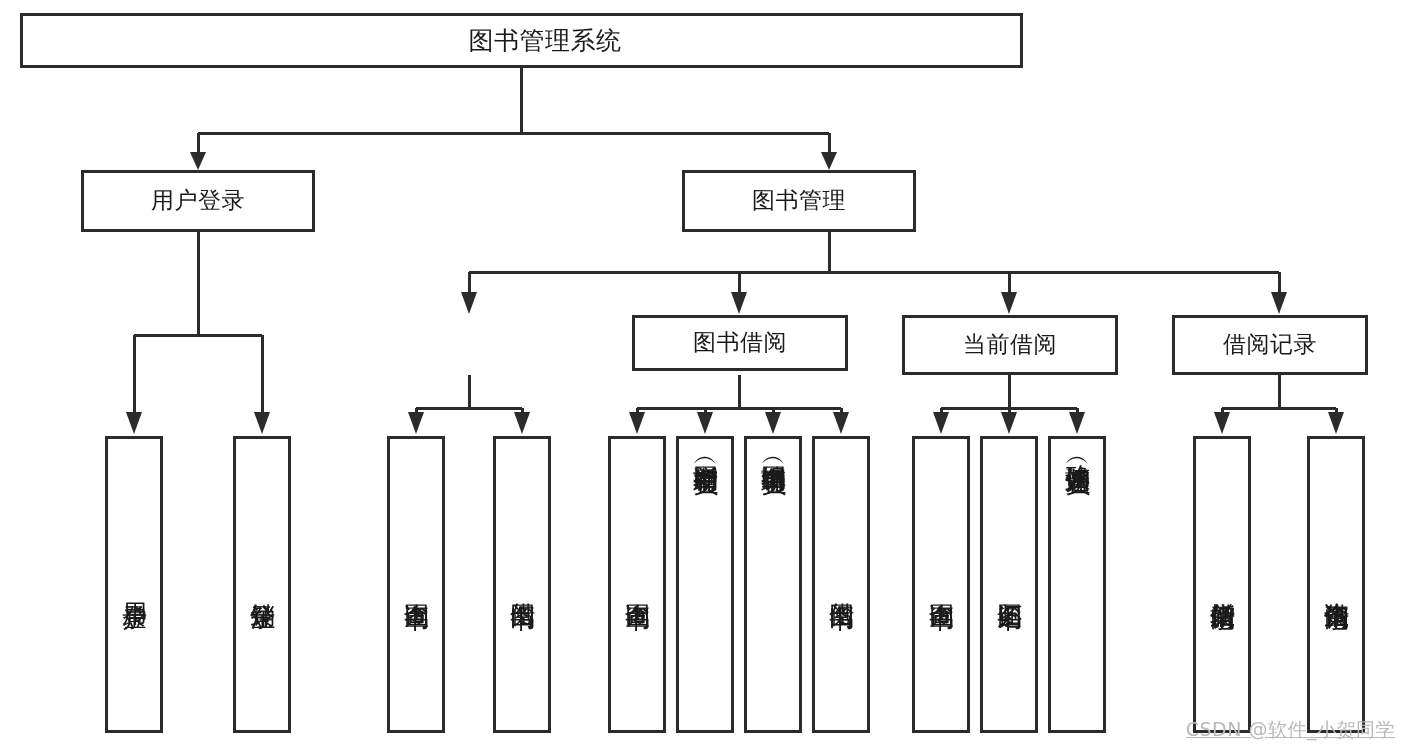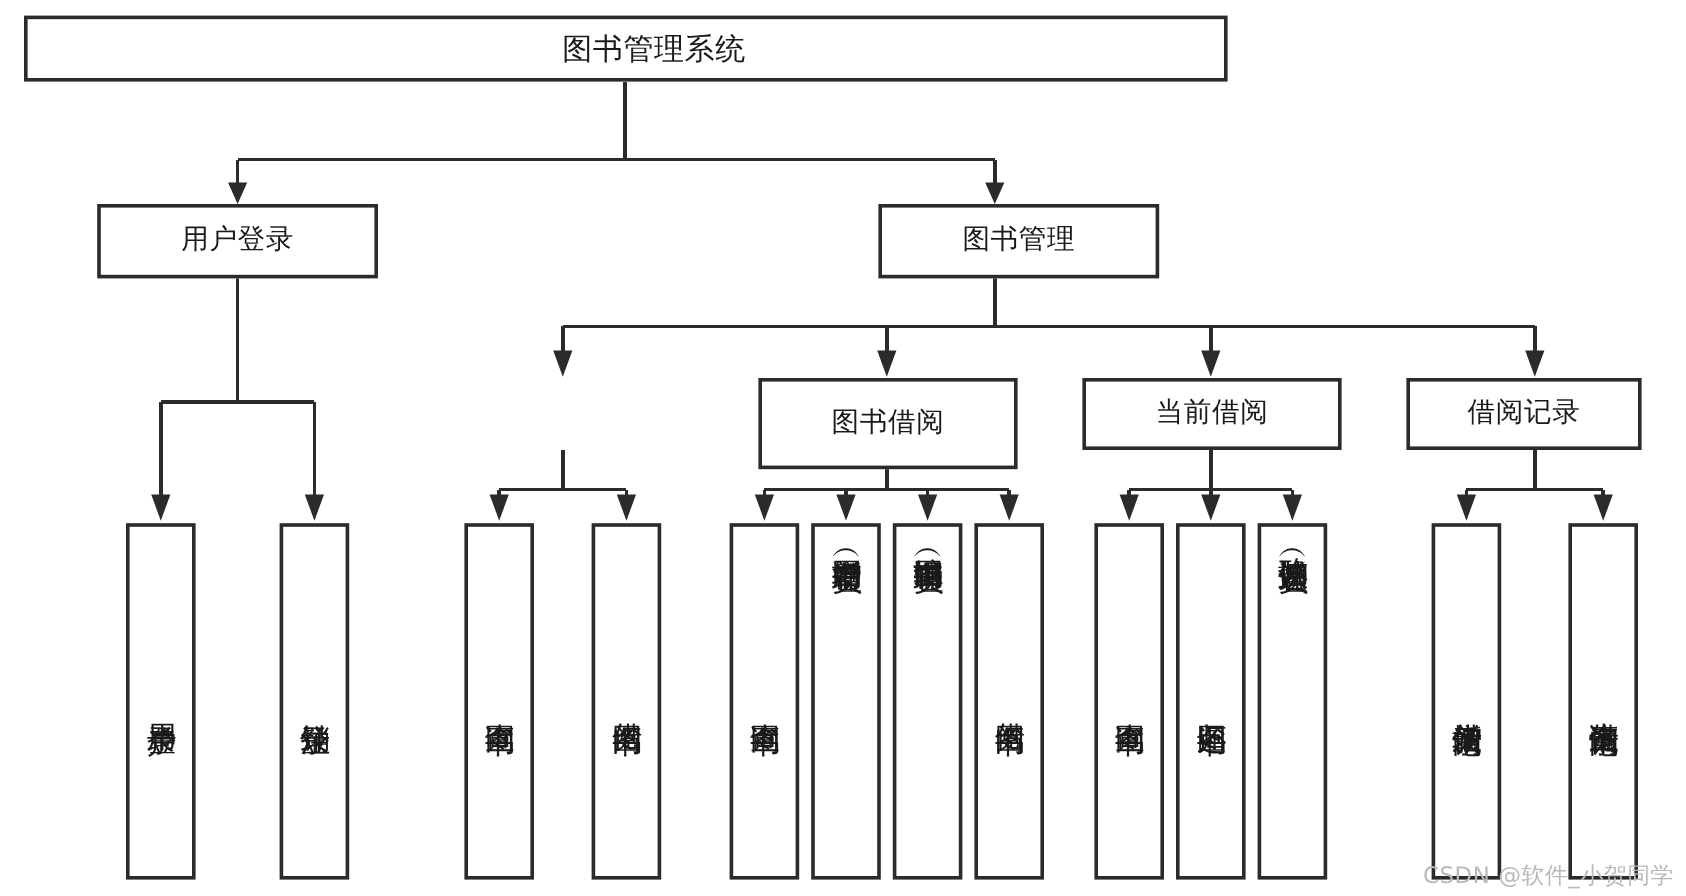--- a/index.html
+++ b/index.html
@@ -59,20 +59,21 @@
 
   
   #watermark{
     position:absolute;
     right:10px;bottom:4px;
     font-size:19px;
     color:#b9b9b9;
     white-space:nowrap;
     letter-spacing:.5px;
     pointer-events:none;
+    text-decoration:underline;
   }
 </style>
 </head>
 <body>
 
 <div id="diagram">
 
   <svg id="connectors" viewBox="0 0 1405 747" xmlns="http://www.w3.org/2000/svg">
 
     <line x1="521" y1="68" x2="521" y2="133"></line>
@@ -138,26 +139,26 @@
   </svg>
 
   <div class="node root" style="left:20px;top:13px;width:1003px;height:55px;padding-left:47px;">
     <span class="lbl">图书管理系统</span>
   </div>
 
   <div class="node lvl2" style="left:81px;top:170px;width:234px;height:62px;">
     <span class="lbl">用户登录</span>
   </div>
 
-  <div class="node lvl2" style="left:732px;top:170px;width:234px;height:62px;">
+  <div class="node lvl2" style="left:682px;top:170px;width:234px;height:62px;">
     <span class="lbl">图书管理</span>
   </div>
 
 
-  <div class="node lvl3" style="left:632px;top:315px;width:216px;height:76px;">
+  <div class="node lvl3" style="left:632px;top:315px;width:216px;height:56px;">
     <span class="lbl">图书借阅</span>
   </div>
 
   <div class="node lvl3" style="left:902px;top:315px;width:216px;height:60px;">
     <span class="lbl">当前借阅</span>
   </div>
 
   <div class="node lvl3" style="left:1172px;top:315px;width:196px;height:60px;">
     <span class="lbl">借阅记录</span>
   </div>

